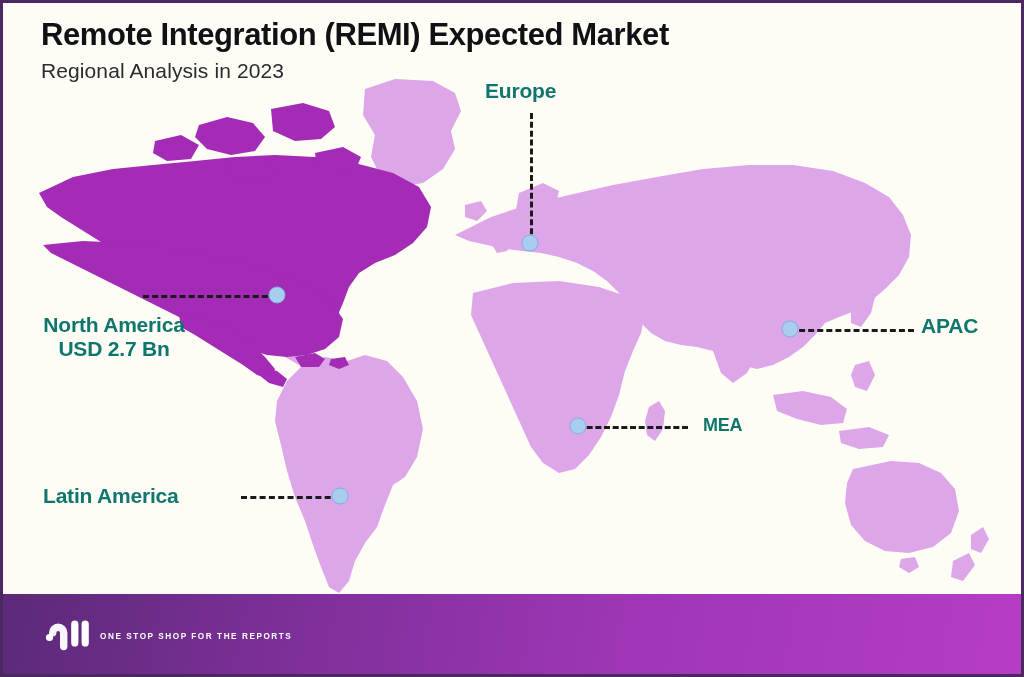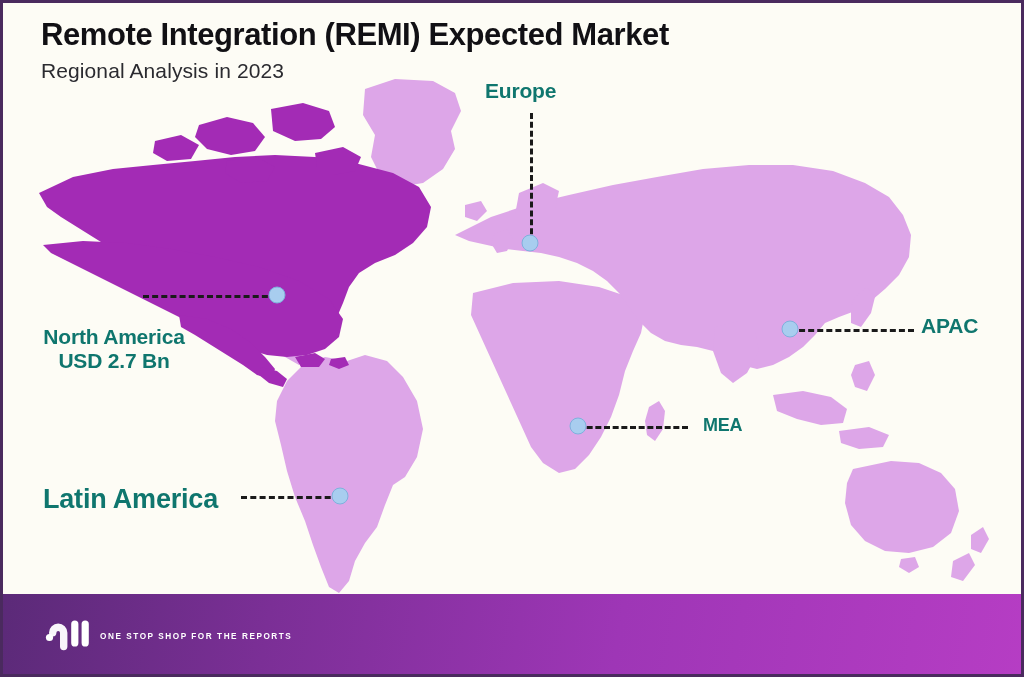--- a/index.html
+++ b/index.html
@@ -60,25 +60,25 @@
     position: absolute; z-index: 25;
     color: #0f766e;
     font-weight: 700;
     letter-spacing: -0.2px;
     white-space: nowrap;
     line-height: 1.15;
   }
   .region-label .val { display: block; }
 
   
-  #lbl-na    { left: 16px;  top: 322px; font-size: 21px; text-align: center; width: 190px; }
+  #lbl-na    { left: 16px;  top: 310px; font-size: 21px; text-align: center; width: 190px; }
   #lbl-eu    { left: 482px; top: 76px;  font-size: 21px; }
   #lbl-apac  { left: 918px; top: 311px; font-size: 21px; }
   #lbl-mea   { left: 700px; top: 412px; font-size: 18px; }
-  #lbl-latam { left: 40px;  top: 481px; font-size: 27px; }
+  #lbl-latam { left: 40px;  top: 481px; font-size: 21px; }
 
   
   #footer {
     position: absolute; left: 0; bottom: 0;
     width: 1024px; height: 80px;
     background: linear-gradient(100deg, #5b2a78 0%, #7b2f96 26%, #9e36b6 60%, #b63dc4 100%);
     display: flex; align-items: center; justify-content: space-between;
     padding: 0 16px 0 42px;
     z-index: 40;
   }

